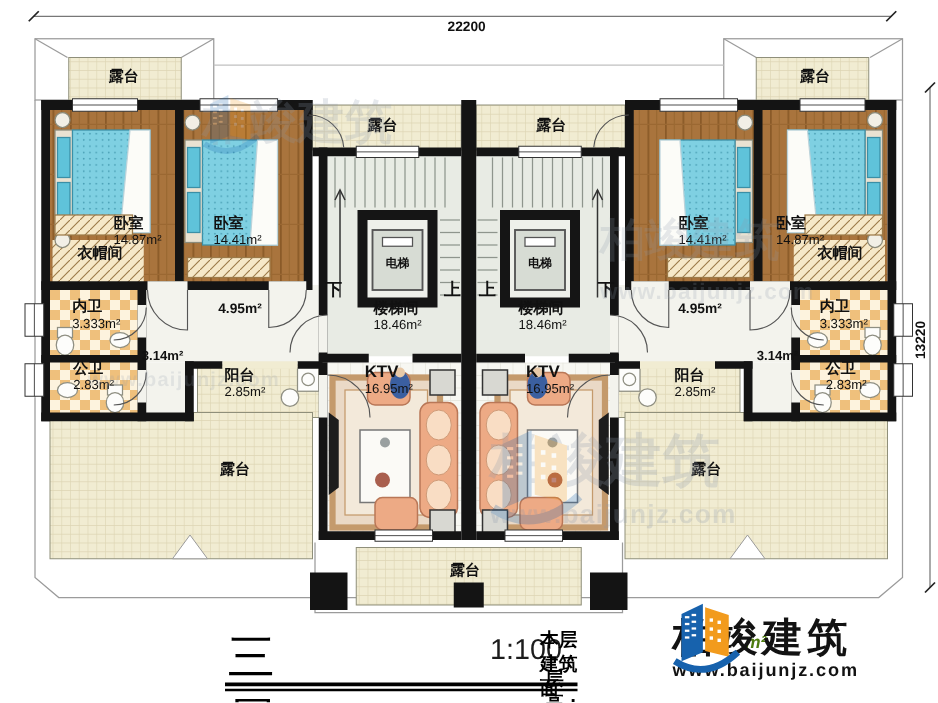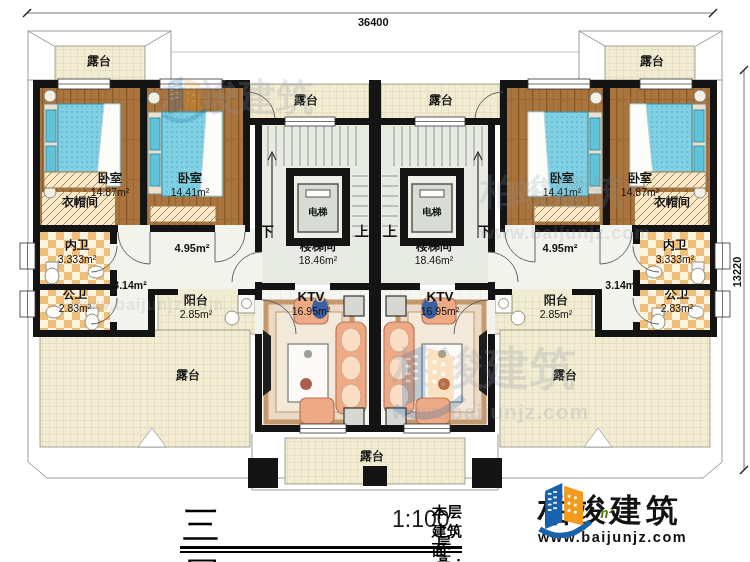--- a/index.html
+++ b/index.html
@@ -1,19 +1,19 @@
 <!DOCTYPE html>
 <html><head>
 <meta charset="utf-8">
 <style>
   html,body{margin:0;padding:0;background:#fff;}
   .stage{position:relative;width:750px;height:562px;background:#fff;overflow:hidden;
          font-family:"Liberation Sans","DejaVu Sans",sans-serif;}
   .stage svg{position:absolute;left:0;top:0;}
-  .lbl{position:absolute;transform:translate(-50%,-50%);text-align:center;color:#111;
+  .lbl{position:absolute;transform:translate(-50%,-50%);text-align:left;color:#111;
        font-weight:bold;line-height:1.15;white-space:nowrap;z-index:3;}
   .l12{font-size:12px;} .l13{font-size:13.5px;} .l11{font-size:11px;}
   .sub{display:block;font-size:10.5px;font-weight:normal;}
   .l9{font-size:9.5px;}
   .dim{position:absolute;font-size:11px;font-weight:bold;color:#111;z-index:3;}
   .dim-v{transform:rotate(-90deg);transform-origin:center;}
   .wm{position:absolute;z-index:4;pointer-events:none;display:flex;align-items:center;gap:6px;}
   .wm .wm-txt{color:#8d99ab;font-weight:800;}
   .wm .wm-url{color:#8d99ab;font-weight:800;letter-spacing:1px;}
   .titleblock{position:absolute;z-index:5;}
@@ -476,21 +476,21 @@
 <div class="lbl l13" style="left:390px;top:232px"><span>上</span></div>
 <div class="lbl l13" style="left:485px;top:232px"><span>下</span></div>
 
 <div class="lbl l13" style="left:311px;top:303px"><span>KTV</span><span class="sub">16.95m²</span></div>
 <div class="lbl l13" style="left:440px;top:303px"><span>KTV</span><span class="sub">16.95m²</span></div>
 
 <div class="lbl l12" style="left:188px;top:376px"><span>露台</span></div>
 <div class="lbl l12" style="left:565px;top:376px"><span>露台</span></div>
 <div class="lbl l12" style="left:372px;top:457px"><span>露台</span></div>
 
-<div class="dim" style="left:358px;top:16px"><span>36400</span></div>
+<div class="dim" style="left:358px;top:16px"><span>22200</span></div>
 <div class="dim dim-v" style="left:722px;top:266px"><span>13220</span></div>
 
 <div class="wm" style="left:162px;top:72px;opacity:.22">
   <svg width="46" height="54">
         <use href="#logoicon"></use>
       </svg>
   <span class="wm-txt" style="font-size:38px">柏竣建筑</span>
 </div>
 <div class="wm" style="left:480px;top:168px;opacity:.20;flex-direction:column;align-items:flex-start">
   <span class="wm-txt" style="font-size:36px">柏竣建筑</span>

